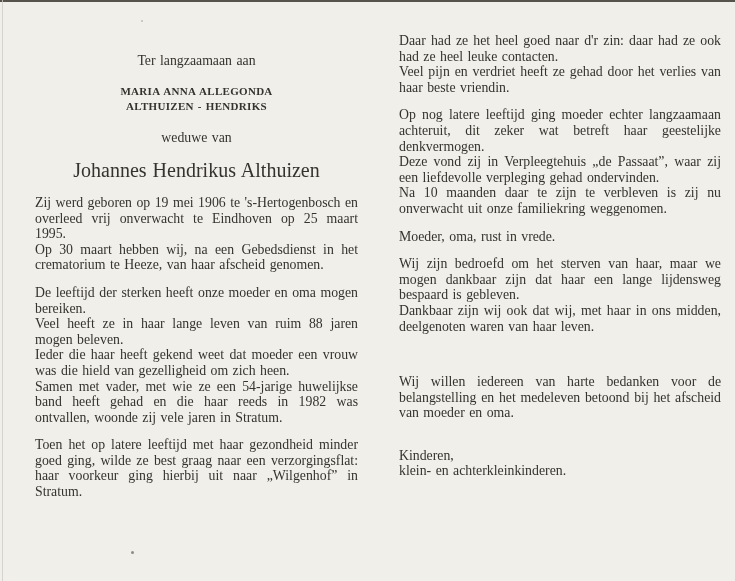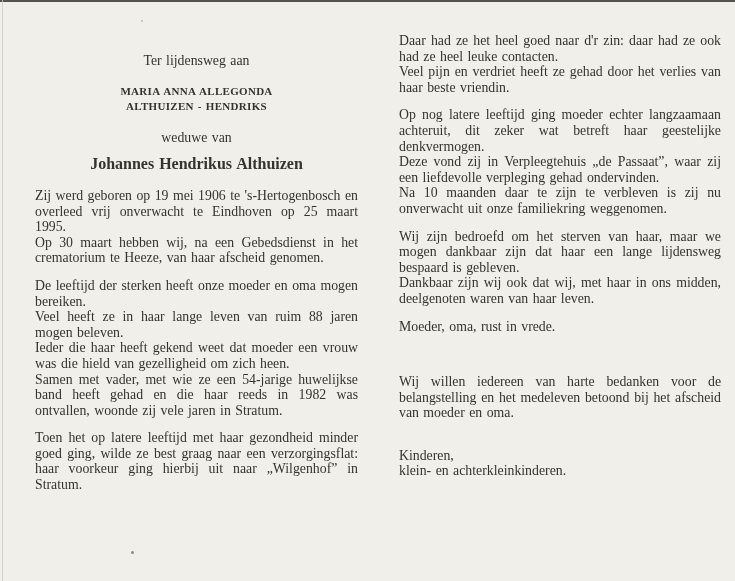--- a/index.html
+++ b/index.html
@@ -36,38 +36,38 @@
     line-height: 15.6px;
     word-spacing: 1px;
   }
   p.sentence { text-align: justify; hyphens: auto; }
   p.plain { text-align: left; }
 
   .hline { text-align: center; }
   .dedication   { margin-top: 53px; }
   .deceased     { margin-top: 15px; font-weight: bold; font-size: 11px; letter-spacing: .3px; }
   .relation     { margin-top: 15px; }
-  .husband-name { margin-top: 11px; font-weight: bold; font-size: 16px; }
+  .husband-name { margin-top: 18px; font-weight: normal; font-size: 20px; }
 
   .block { margin-top: 12px; }
   .left-page .block-first { margin-top: 16px; }
   .right-page .block:first-child { margin-top: 0; }
   .block-gap-large { margin-top: 40px; }
   .block-signature { margin-top: 27px; }
 </style>
 </head>
 <body>
 
 <div class="scan-top-edge"></div>
 <div class="scan-left-edge"></div>
 <div class="speck speck-a"></div>
 <div class="speck speck-b"></div>
 
 <div class="page-col left-page">
-  <div class="hline dedication">Ter lijdensweg aan</div>
+  <div class="hline dedication">Ter langzaamaan aan</div>
   <div class="hline deceased">MARIA ANNA ALLEGONDA</div>
   <div class="hline deceased" style="margin-top:0;">ALTHUIZEN - HENDRIKS</div>
   <div class="hline relation">weduwe van</div>
   <div class="hline husband-name">Johannes Hendrikus Althuizen</div>
 
   <div class="block block-first">
     <p class="sentence">Zij werd geboren op 19 mei 1906 te 's-Hertogenbosch en overleed vrij onverwacht te Eindhoven op 25 maart 1995.</p>
     <p class="sentence">Op 30 maart hebben wij, na een Gebedsdienst in het crematorium te Heeze, van haar afscheid genomen.</p>
   </div>
   <div class="block">
@@ -85,25 +85,25 @@
   <div class="block">
     <p class="sentence">Daar had ze het heel goed naar d'r zin: daar had ze ook had ze heel leuke contacten.</p>
     <p class="sentence">Veel pijn en verdriet heeft ze gehad door het verlies van haar beste vriendin.</p>
   </div>
   <div class="block">
     <p class="sentence">Op nog latere leeftijd ging moeder echter langzaamaan achteruit, dit zeker wat betreft haar geestelijke denkvermogen.</p>
     <p class="sentence">Deze vond zij in Verpleegtehuis „de Passaat”, waar zij een liefdevolle verpleging gehad ondervinden.</p>
     <p class="sentence">Na 10 maanden daar te zijn te verbleven is zij nu onverwacht uit onze familiekring weggenomen.</p>
   </div>
   <div class="block">
+    <p class="plain">Moeder, oma, rust in vrede.</p>
+  </div>
+  <div class="block">
     <p class="sentence">Wij zijn bedroefd om het sterven van haar, maar we mogen dankbaar zijn dat haar een lange lijdensweg bespaard is gebleven.</p>
     <p class="sentence">Dankbaar zijn wij ook dat wij, met haar in ons midden, deelgenoten waren van haar leven.</p>
-  </div>
-  <div class="block">
-    <p class="plain">Moeder, oma, rust in vrede.</p>
   </div>
   <div class="block block-gap-large">
     <p class="sentence">Wij willen iedereen van harte bedanken voor de belangstelling en het medeleven betoond bij het afscheid van moeder en oma.</p>
   </div>
   <div class="block block-signature">
     <p class="plain">Kinderen,</p>
     <p class="plain">klein- en achterkleinkinderen.</p>
   </div>
 </div>
 

